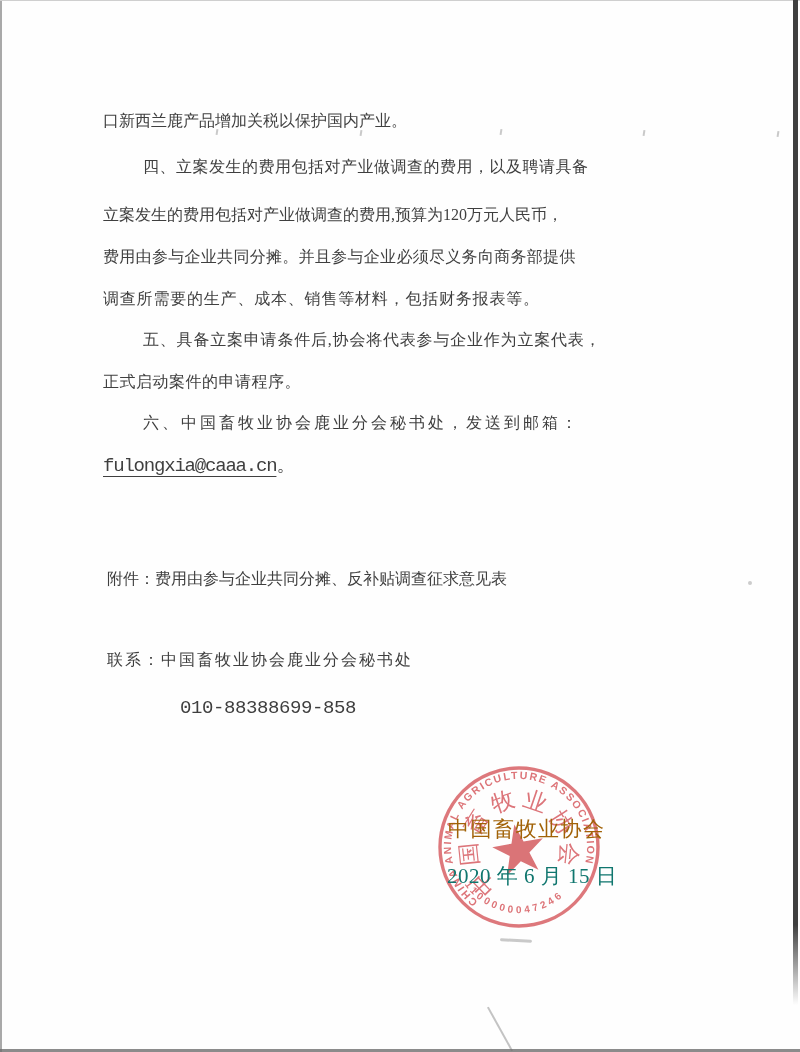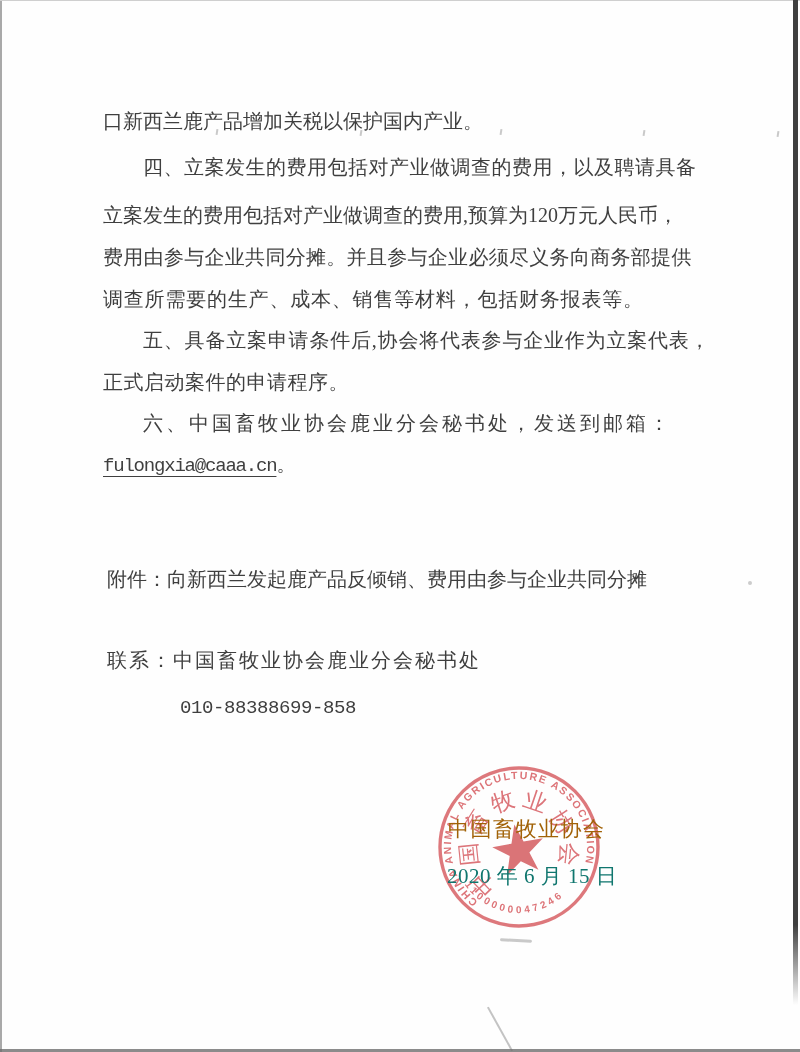--- a/index.html
+++ b/index.html
@@ -5,21 +5,21 @@
   html,body{margin:0;padding:0;background:#ffffff;}
   .page{position:relative;width:800px;height:1052px;background:#fefefe;overflow:hidden;
         font-family:"Liberation Serif","DejaVu Serif",serif;}
   
   .edge-left{position:absolute;left:0;top:0;width:2px;height:1052px;background:#9a9a9a;opacity:.85;}
   .edge-top{position:absolute;left:0;top:0;width:800px;height:1px;background:#cfcfcf;}
   .edge-right{position:absolute;left:793px;top:0;width:5px;height:1005px;
               background:linear-gradient(to bottom,#3f3f3f 0 92%,rgba(63,63,63,0) 100%);}
   .edge-bottom{position:absolute;left:0;top:1049px;width:800px;height:3px;background:#6e6e6e;opacity:.8;}
   
-  .tline{position:absolute;font-size:20px;color:#3f3f3f;white-space:nowrap;line-height:28px;}
+  .tline{position:absolute;font-size:16px;color:#3f3f3f;white-space:nowrap;line-height:28px;}
   .mono{font-family:"Liberation Mono","DejaVu Sans Mono",monospace;font-size:19px;letter-spacing:-1.2px;}
   .email-u{text-decoration:underline;text-underline-offset:5px;}
   
   .tick{position:absolute;width:2px;height:6px;background:#7a7a7a;opacity:.4;transform:rotate(9deg);}
   .scratch{position:absolute;left:499px;top:1004px;width:2px;height:50px;background:#9b9b9b;opacity:.6;transform:rotate(-29deg);}
   .smudge{position:absolute;left:500px;top:939px;width:32px;height:3px;background:#8a8a8a;opacity:.45;transform:rotate(3deg);border-radius:2px;}
   .dot{position:absolute;left:748px;top:581px;width:4px;height:4px;background:#9a9a9a;opacity:.5;border-radius:50%;}
   
   .seal-wrap{position:absolute;left:436px;top:764px;width:166px;height:166px;z-index:2;opacity:.9;}
   .seal-en{font-family:"Liberation Sans","DejaVu Sans",sans-serif;font-size:10.5px;letter-spacing:1.8px;
@@ -43,21 +43,21 @@
   <div class="tline" style="left:103px;top:243px;letter-spacing:.3px;">费用由参与企业共同分摊。并且参与企业必须尽义务向商务部提供</div>
   <div class="tline" style="left:103px;top:285px;letter-spacing:.8px;">调查所需要的生产、成本、销售等材料，包括财务报表等。</div>
   <div class="tline" style="left:143px;top:326px;letter-spacing:.8px;">五、具备立案申请条件后,协会将代表参与企业作为立案代表，</div>
   <div class="tline" style="left:103px;top:368px;letter-spacing:.5px;">正式启动案件的申请程序。</div>
   <div class="tline" style="left:143px;top:409px;letter-spacing:3px;">六、中国畜牧业协会鹿业分会秘书处，发送到邮箱：</div>
 
   <div class="tline mono" style="left:103px;top:452px;">
     <span class="email-u">fulongxia@caaa.cn</span><span>。</span>
   </div>
 
-  <div class="tline" style="left:107px;top:565px;">附件：向新西兰发起鹿产品反倾销、费用由参与企业共同分摊</div>
+  <div class="tline" style="left:107px;top:565px;">附件：费用由参与企业共同分摊、反补贴调查征求意见表</div>
   <div class="tline" style="left:107px;top:646px;letter-spacing:2px;">联系：中国畜牧业协会鹿业分会秘书处</div>
   <div class="tline mono" style="left:180px;top:694px;letter-spacing:-.4px;">010-88388699-858</div>
 
   <div class="seal-wrap">
     <svg width="166" height="166" viewBox="0 0 166 166">
       <circle cx="83" cy="83" r="79" fill="none" stroke="#d45055" stroke-width="3.4" opacity=".85"></circle>
       <defs>
         <path id="enArc" d="M 83 15 A 68 68 0 1 1 82.9 15" fill="none"></path>
         <path id="numArc" d="M 27 118 A 66 66 0 0 0 139 118" fill="none"></path>
       </defs>

